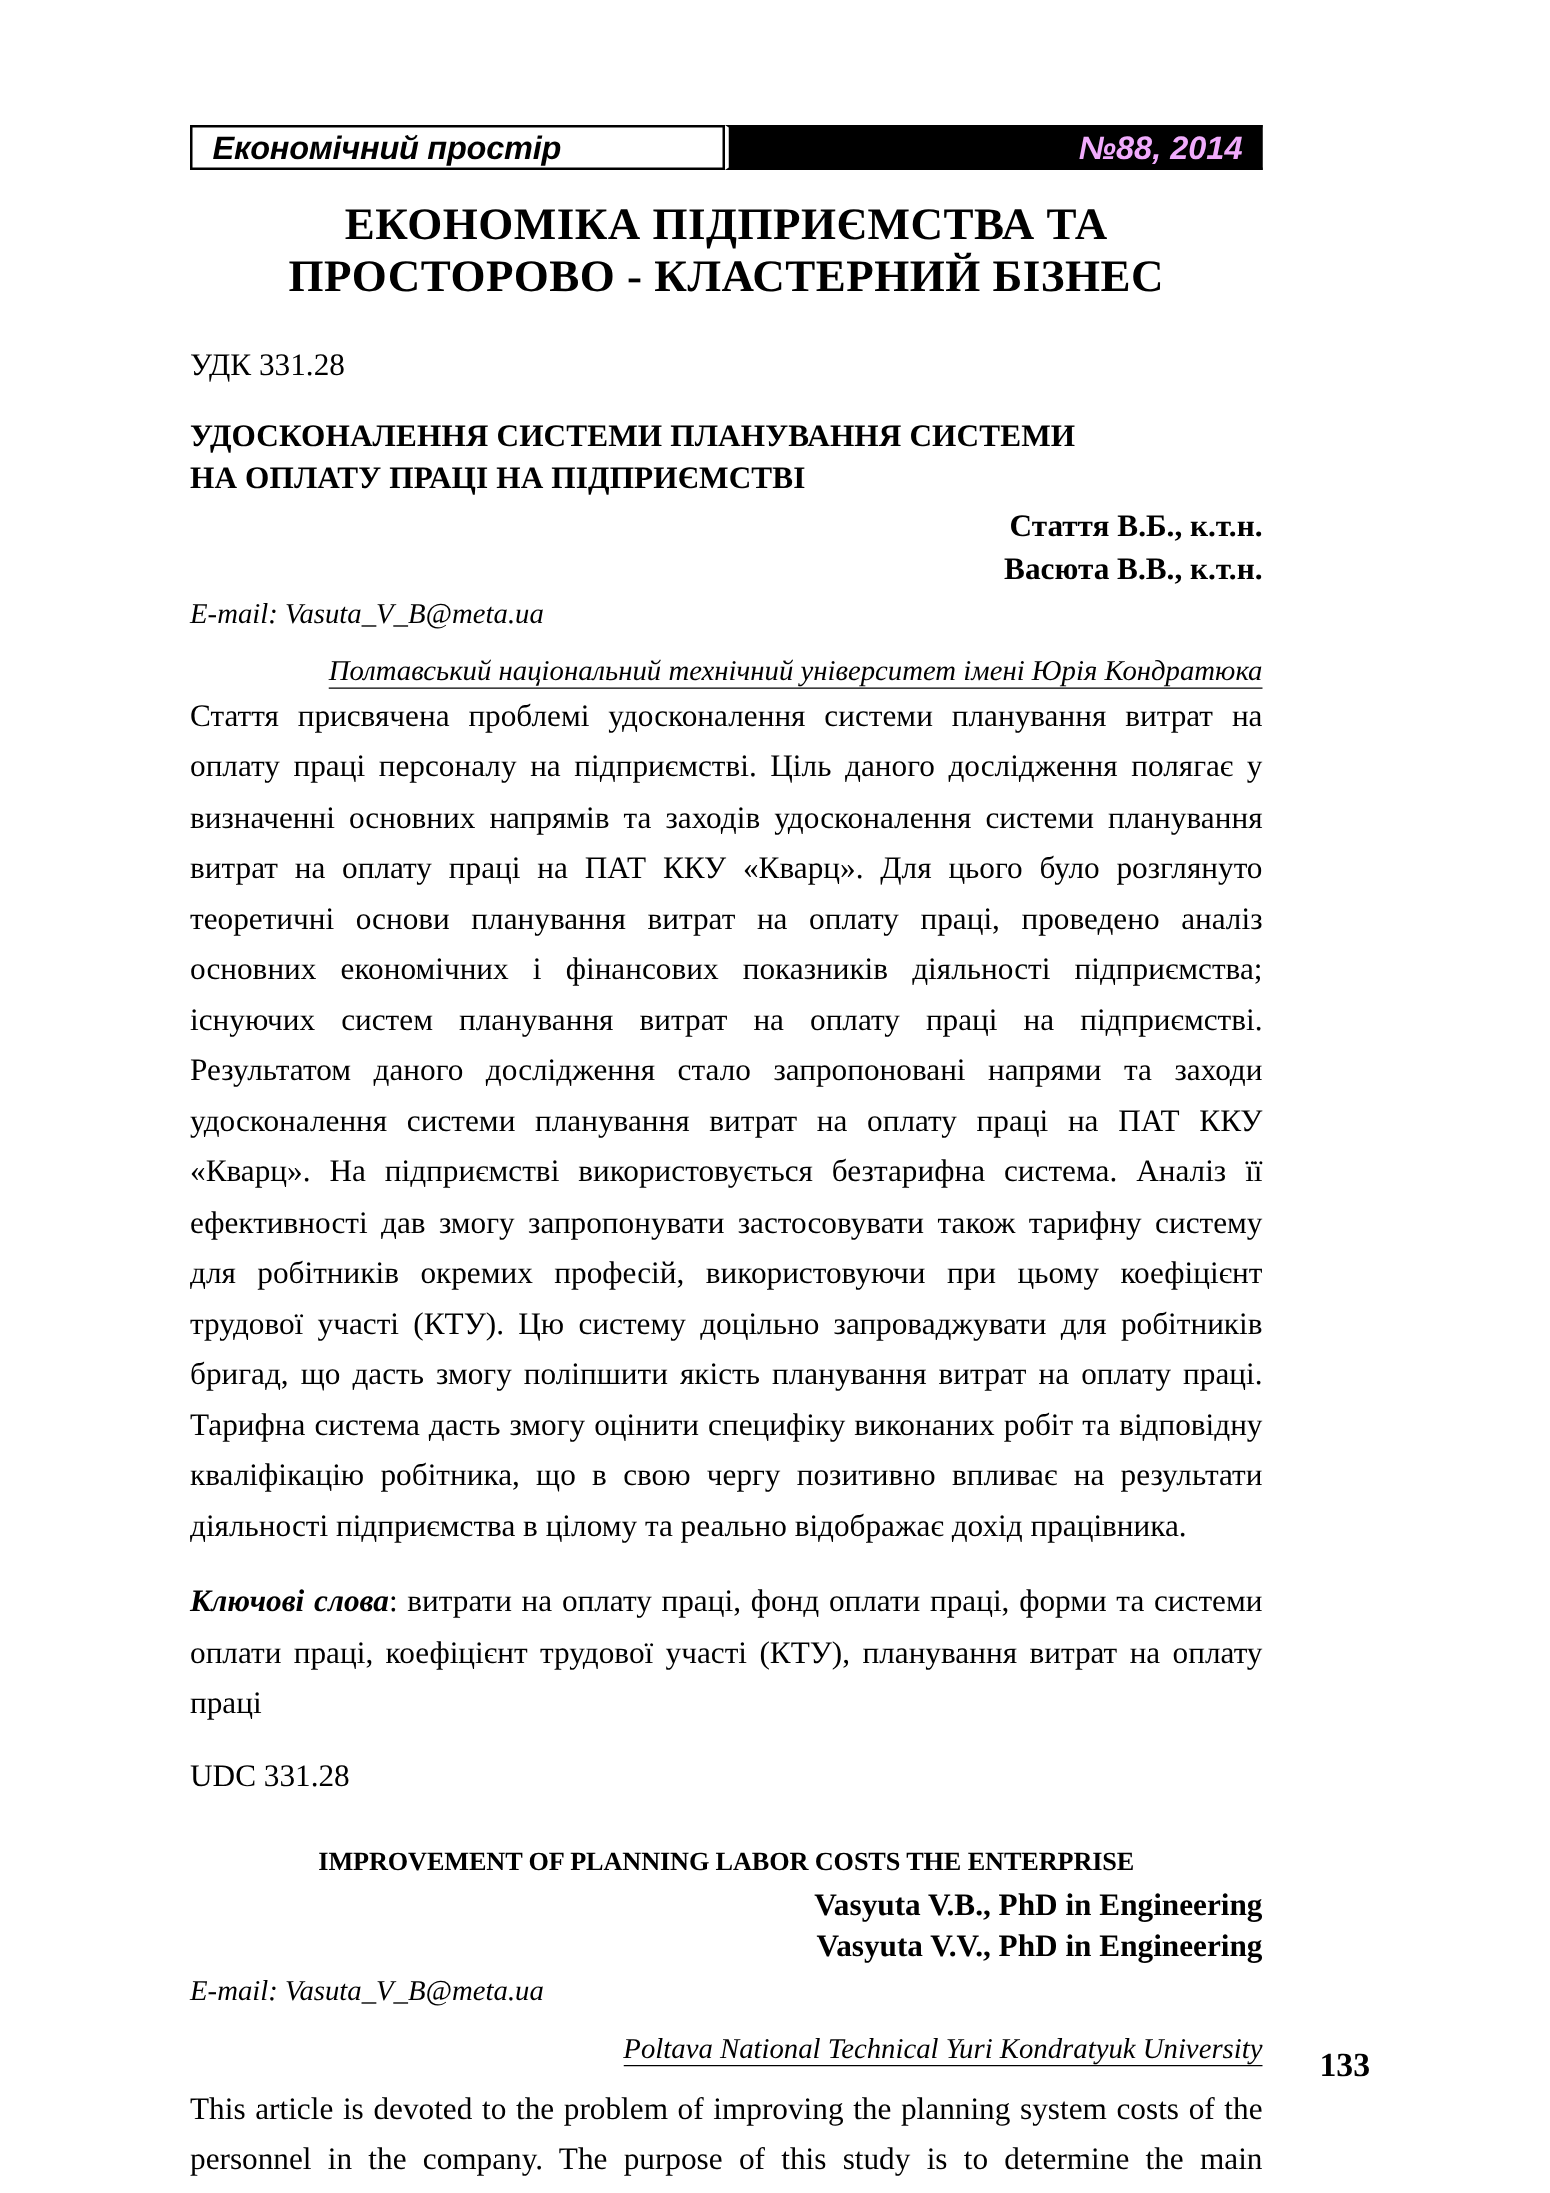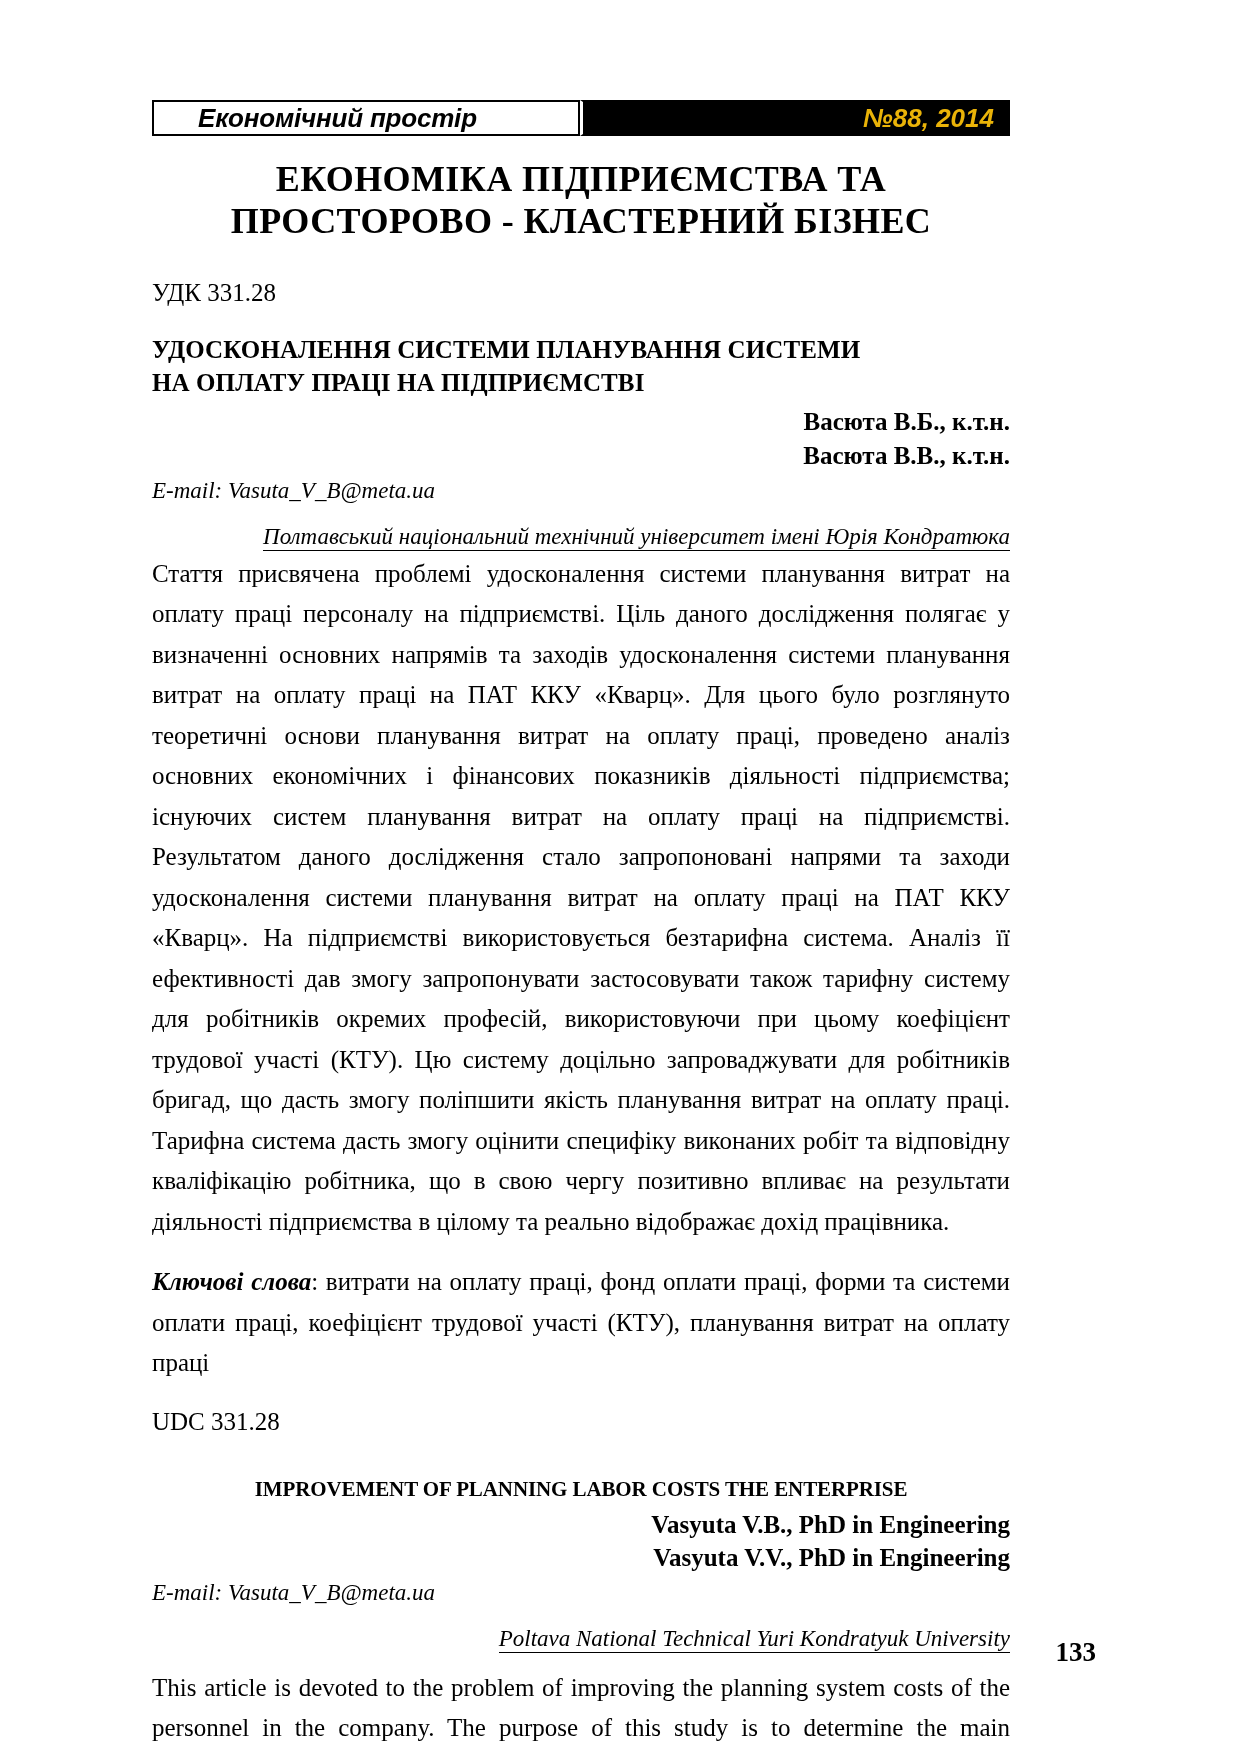--- a/index.html
+++ b/index.html
@@ -40,39 +40,38 @@
     padding-left: 16px;
     box-sizing: border-box;
   }
   .runhead-left span {
     font-family: "Liberation Sans", "DejaVu Sans", sans-serif;
     font-weight: bold;
     font-style: italic;
     font-size: 26px;
     letter-spacing: -0.2px;
     line-height: 1;
-    margin-left: 28px;
   }
   .runhead-right {
     flex: 1 1 auto;
     background: #000000;
     border: 2px solid #000000;
     border-left: 3px solid #ffffff;
     display: flex;
     align-items: center;
     justify-content: flex-end;
     padding-right: 14px;
     box-sizing: border-box;
   }
   .runhead-right span {
     font-family: "Liberation Sans", "DejaVu Sans", sans-serif;
     font-weight: bold;
     font-style: italic;
     font-size: 26px;
-    color: #eab308;
+    color: #f0abfc;
     line-height: 1;
   }
 
   
   .section-title {
     text-align: center;
     font-size: 36px;
     font-weight: bold;
     line-height: 1.18;
     margin-top: 22px;
@@ -202,21 +201,21 @@
     </div>
 
     <div class="udc">УДК 331.28</div>
 
     <div class="article-title">
       <div>УДОСКОНАЛЕННЯ СИСТЕМИ ПЛАНУВАННЯ СИСТЕМИ</div>
       <div>НА ОПЛАТУ ПРАЦІ НА ПІДПРИЄМСТВІ</div>
     </div>
 
     <div class="authors">
-      <div>Васюта В.Б., к.т.н.</div>
+      <div>Стаття В.Б., к.т.н.</div>
       <div>Васюта В.В., к.т.н.</div>
     </div>
     <div class="email">E-mail: Vasuta_V_B@meta.ua</div>
     <div class="affiliation">
       <span>Полтавський національний технічний університет імені Юрія Кондратюка</span>
     </div>
 
     <div class="abstract">
       <p>Стаття присвячена проблемі удосконалення системи планування витрат на оплату праці персоналу на підприємстві. Ціль даного дослідження полягає у визначенні основних напрямів та заходів удосконалення системи планування витрат на оплату праці на ПАТ ККУ «Кварц». Для цього було розглянуто теоретичні основи планування витрат на оплату праці, проведено аналіз основних економічних і фінансових показників діяльності підприємства; існуючих систем планування витрат на оплату праці на підприємстві. Результатом даного дослідження стало запропоновані напрями та заходи удосконалення системи планування витрат на оплату праці на ПАТ ККУ «Кварц». На підприємстві використовується безтарифна система. Аналіз її ефективності дав змогу запропонувати застосовувати також тарифну систему для робітників окремих професій, використовуючи при цьому коефіцієнт трудової участі (КТУ). Цю систему доцільно запроваджувати для робітників бригад, що дасть змогу поліпшити якість планування витрат на оплату праці. Тарифна система дасть змогу оцінити специфіку виконаних робіт та відповідну кваліфікацію робітника, що в свою чергу позитивно впливає на результати діяльності підприємства в цілому та реально відображає дохід працівника.</p>
     </div>

